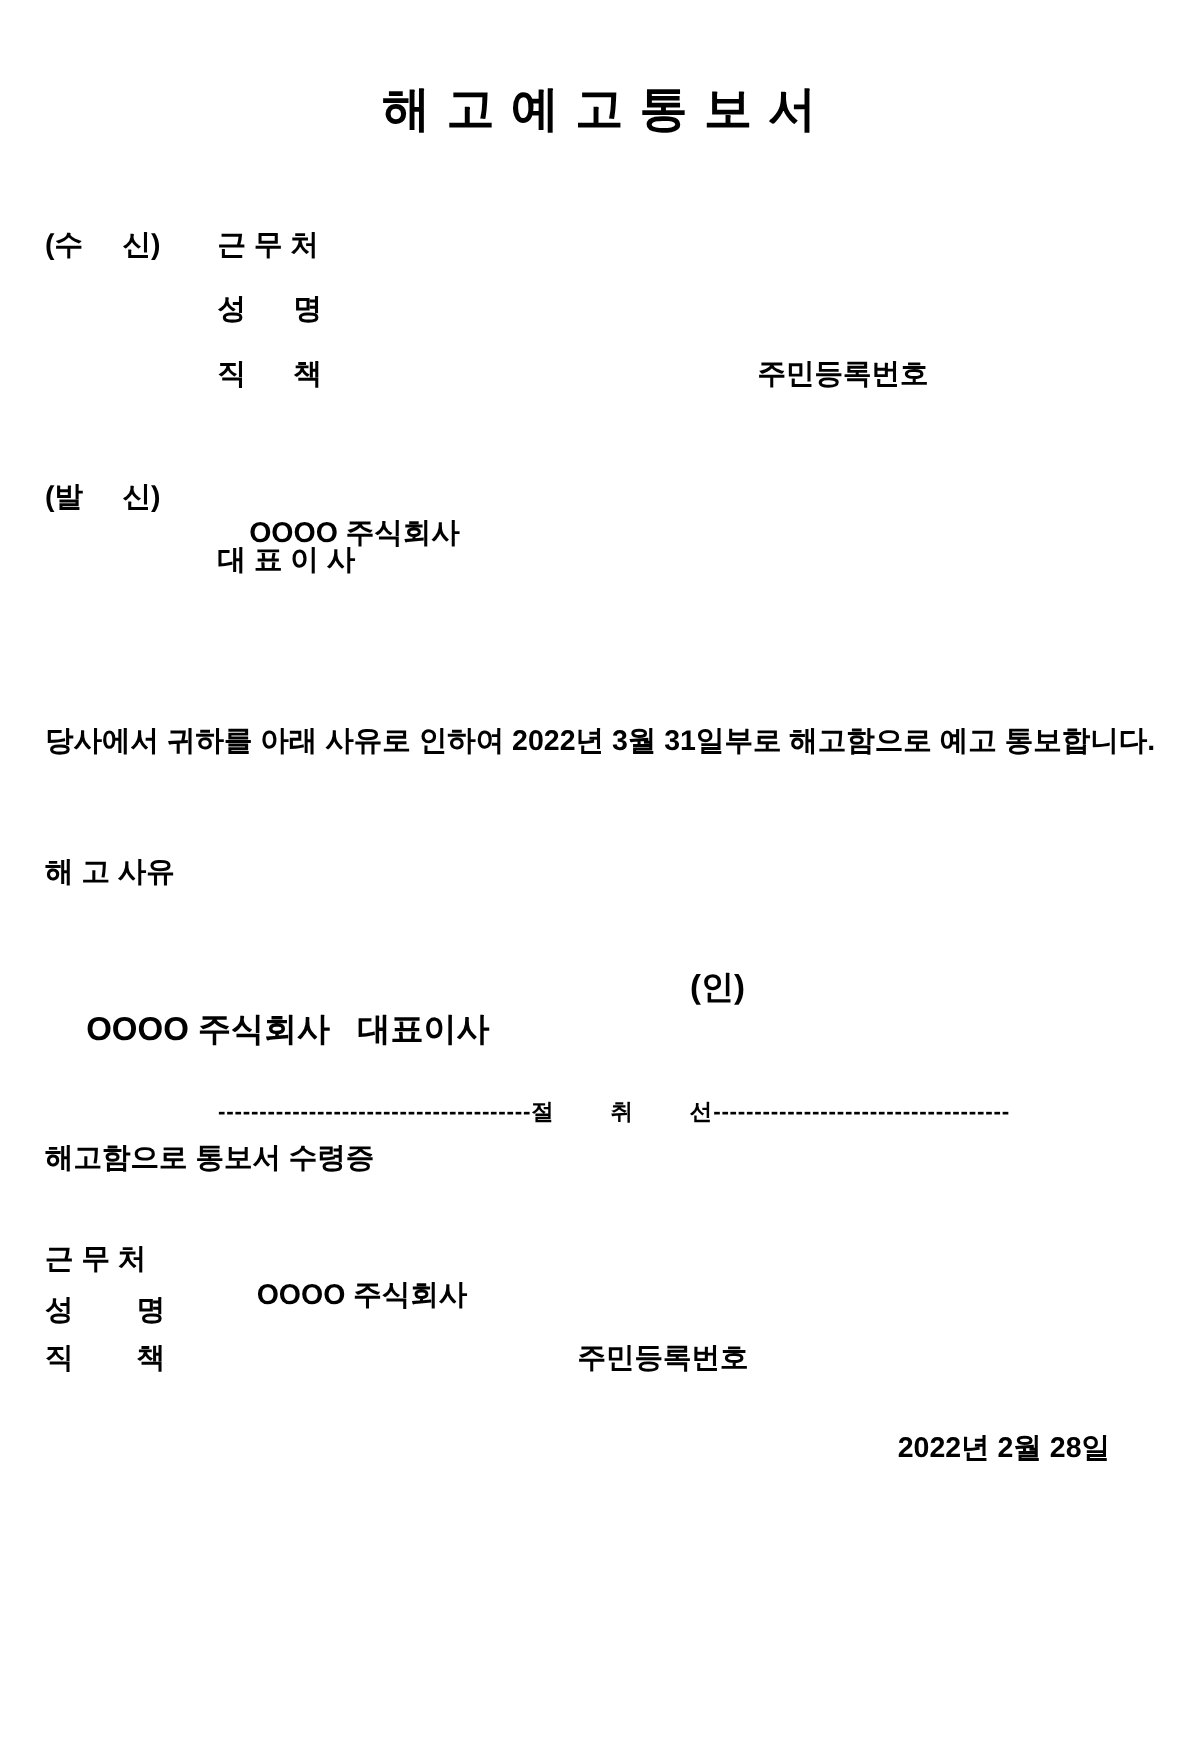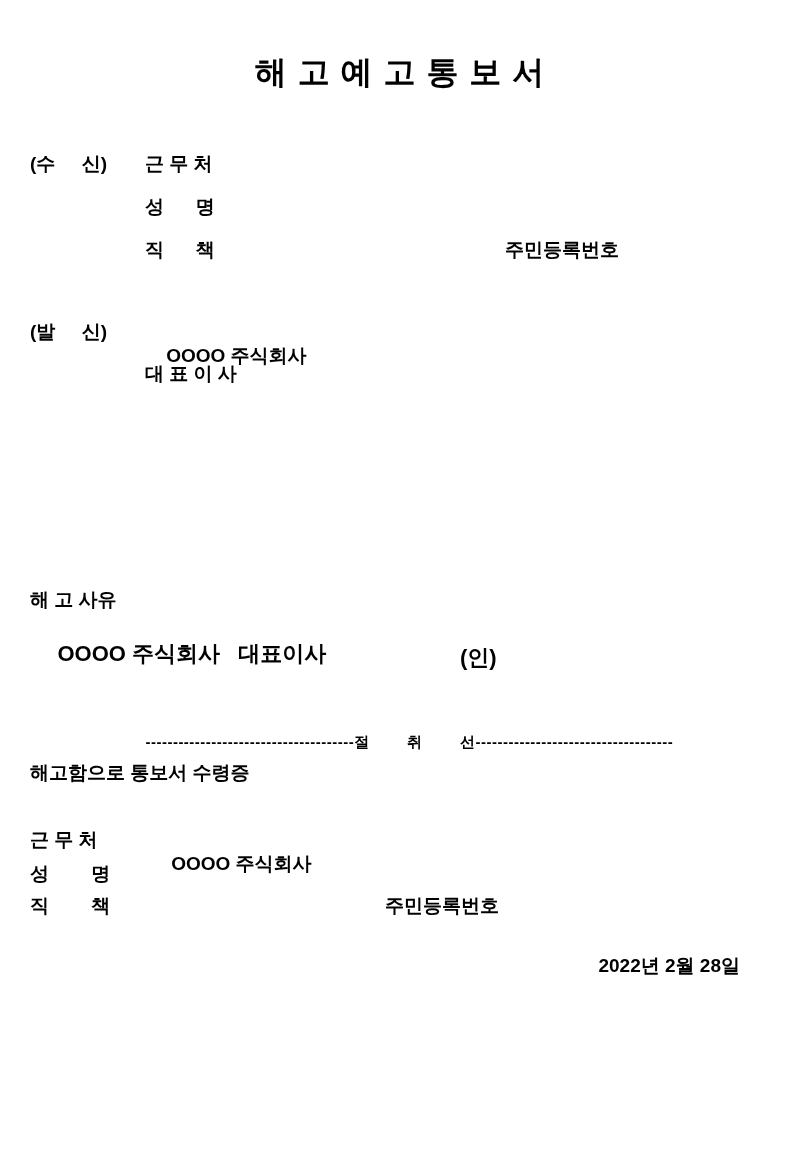--- a/index.html
+++ b/index.html
@@ -40,24 +40,25 @@
   <span class="t b" style="left:145px; top:238px">직      책</span>
   <span class="t b" style="left:505px; top:238px">주민등록번호</span>
 
   <span class="t b" style="left:30px; top:320px">(발     신)</span>
   <span class="t" style="left:145px; top:320px">
     <span class="b">OOOO</span><span class="reg"> 주식회사</span>
   </span>
   <span class="t b" style="left:145px; top:362px">대 표 이 사</span>
 
 
+  <div class="t b" style="left:30px; top:483px">당사에서 귀하를 아래 사유로 인하여 2022년 3월 31일부로 해고함으로 예고 통보합니다.</div>
 
-  <span class="t b" style="left:30px; top:588px">해 고 사유</span>
+  <span class="t b" style="left:30px; top:570px">해 고 사유</span>
 
-  <span class="t sig" style="left:33px; top:612px">
+  <span class="t sig" style="left:33px; top:644px">
     <span class="b">OOOO</span><span class="reg"> 주식회사   </span><span class="b">대표이사</span>
   </span>
   <span class="t sig b" style="left:460px; top:644px">(인)</span>
 
   <div class="t center b cut" style="top:714px">
     <span>--------------------------------------</span><span>절        취        선</span><span>------------------------------------</span>
   </div>
 
   <span class="t b" style="left:30px; top:761px">해고함으로 통보서 수령증</span>
 

